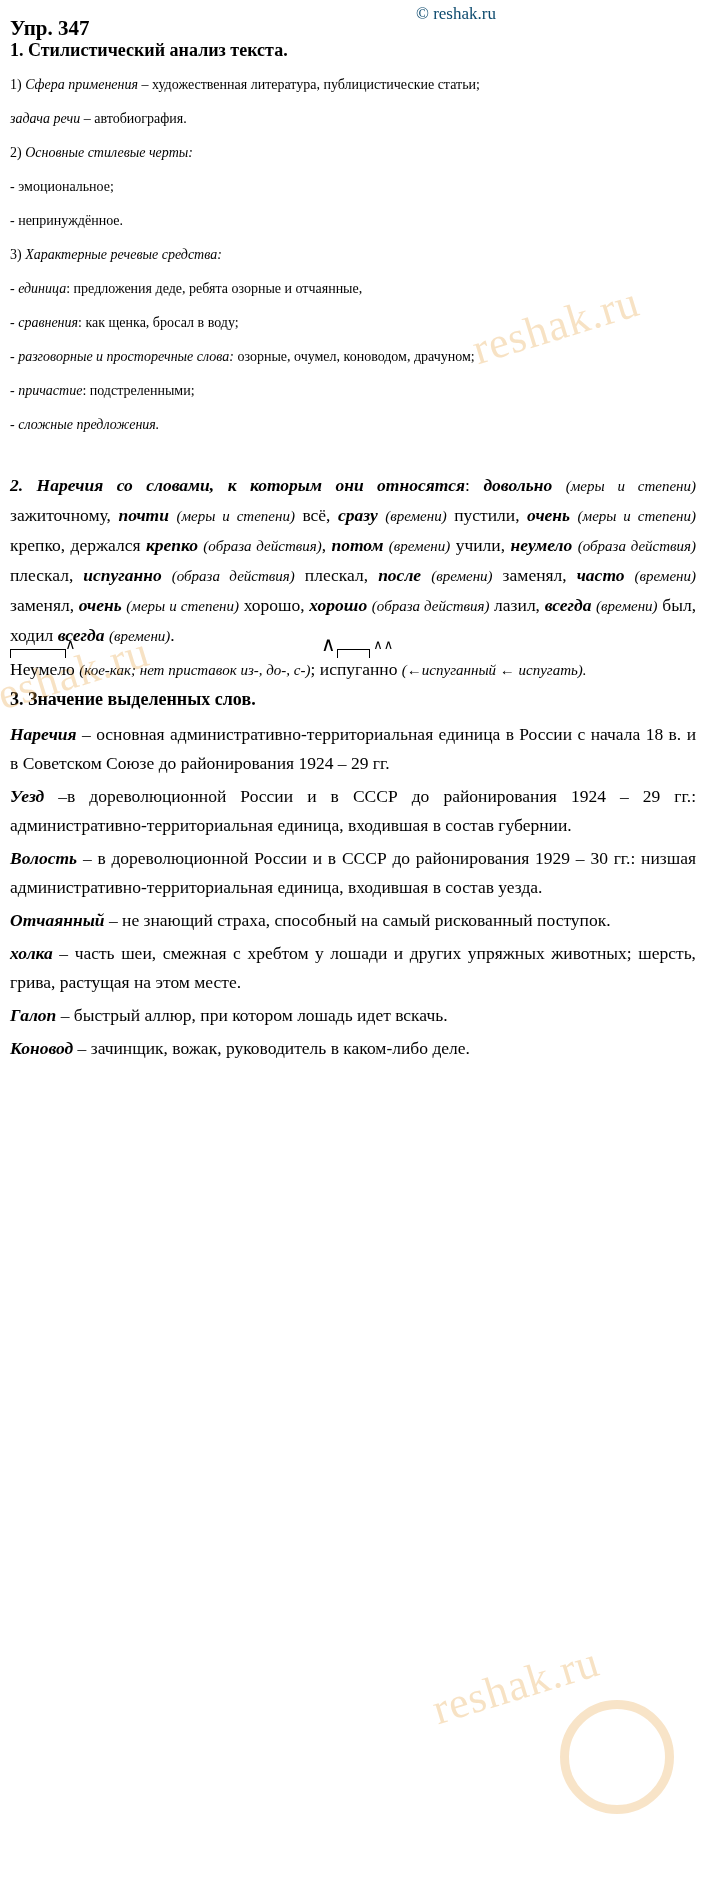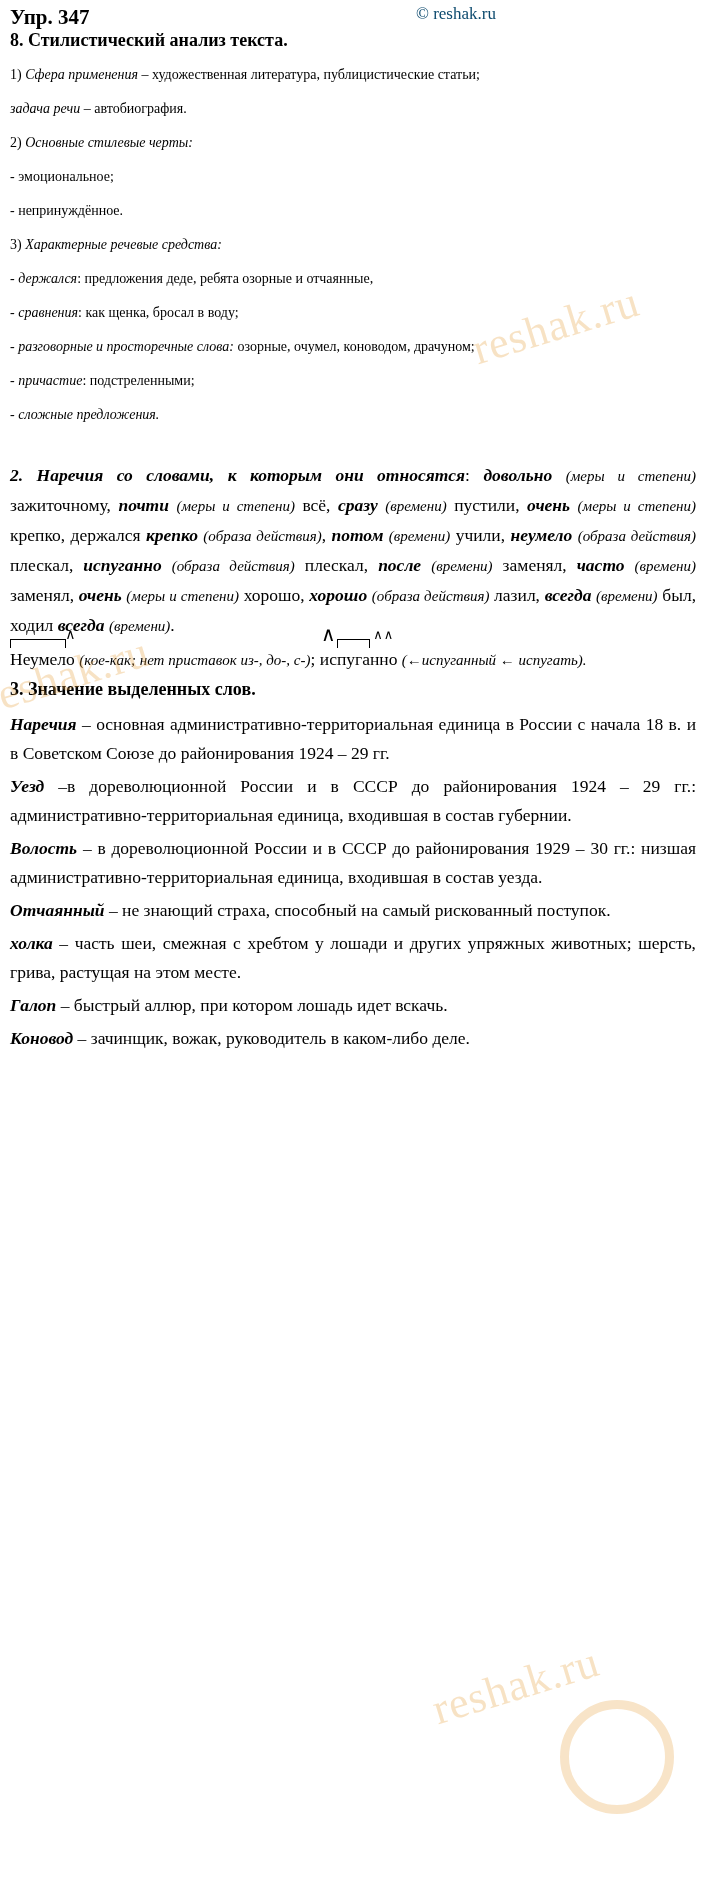--- a/index.html
+++ b/index.html
@@ -19,23 +19,23 @@
     position: relative;
     width: 708px;
     min-height: 1898px;
     padding: 0 8px 0 8px;
     box-sizing: border-box;
   }
 
   
   .header {
     display: flex;
-    align-items: center;
+    align-items: flex-end;
     justify-content: flex-start;
-    padding-top: 4px;
+    padding-top: 14px;
     position: relative;
     height: 26px;
   }
   .ex-title {
     font-size: 21px;
     font-weight: bold;
     line-height: 24px;
     padding-left: 2px;
   }
   .copyright {
@@ -171,21 +171,21 @@
   <div class="wm wm-1">reshak.ru</div>
   <div class="wm wm-2">reshak.ru</div>
   <div class="wm wm-3">reshak.ru</div>
   <div class="wm-ring r1"></div>
 
   <div class="header">
     <div class="ex-title">Упр. 347</div>
     <div class="copyright">© reshak.ru</div>
   </div>
 
-  <div class="heading">8. Стилистический анализ текста.</div>
+  <div class="heading">1. Стилистический анализ текста.</div>
 
   <p class="blk">
     <span>1) </span><span class="i">Сфера применения</span><span> – художественная литература, публицистические статьи;</span>
   </p>
 
   <p class="blk">
     <span class="i">задача речи</span><span> – автобиография.</span>
   </p>
 
   <p class="blk">
@@ -193,21 +193,21 @@
   </p>
 
   <p class="blk">- эмоциональное;</p>
   <p class="blk">- непринуждённое.</p>
 
   <p class="blk">
     <span>3) </span><span class="i">Характерные речевые средства:</span>
   </p>
 
   <p class="blk">
-    <span class="i">- держался</span><span>: предложения деде, ребята озорные и отчаянные,</span>
+    <span class="i">- единица</span><span>: предложения деде, ребята озорные и отчаянные,</span>
   </p>
 
   <p class="blk">
     <span class="i">- сравнения</span><span>: как щенка, бросал в воду;</span>
   </p>
 
   <p class="blk">
     <span class="i">- разговорные и просторечные слова:</span><span> озорные, очумел, коноводом, драчуном;</span>
   </p>
 

